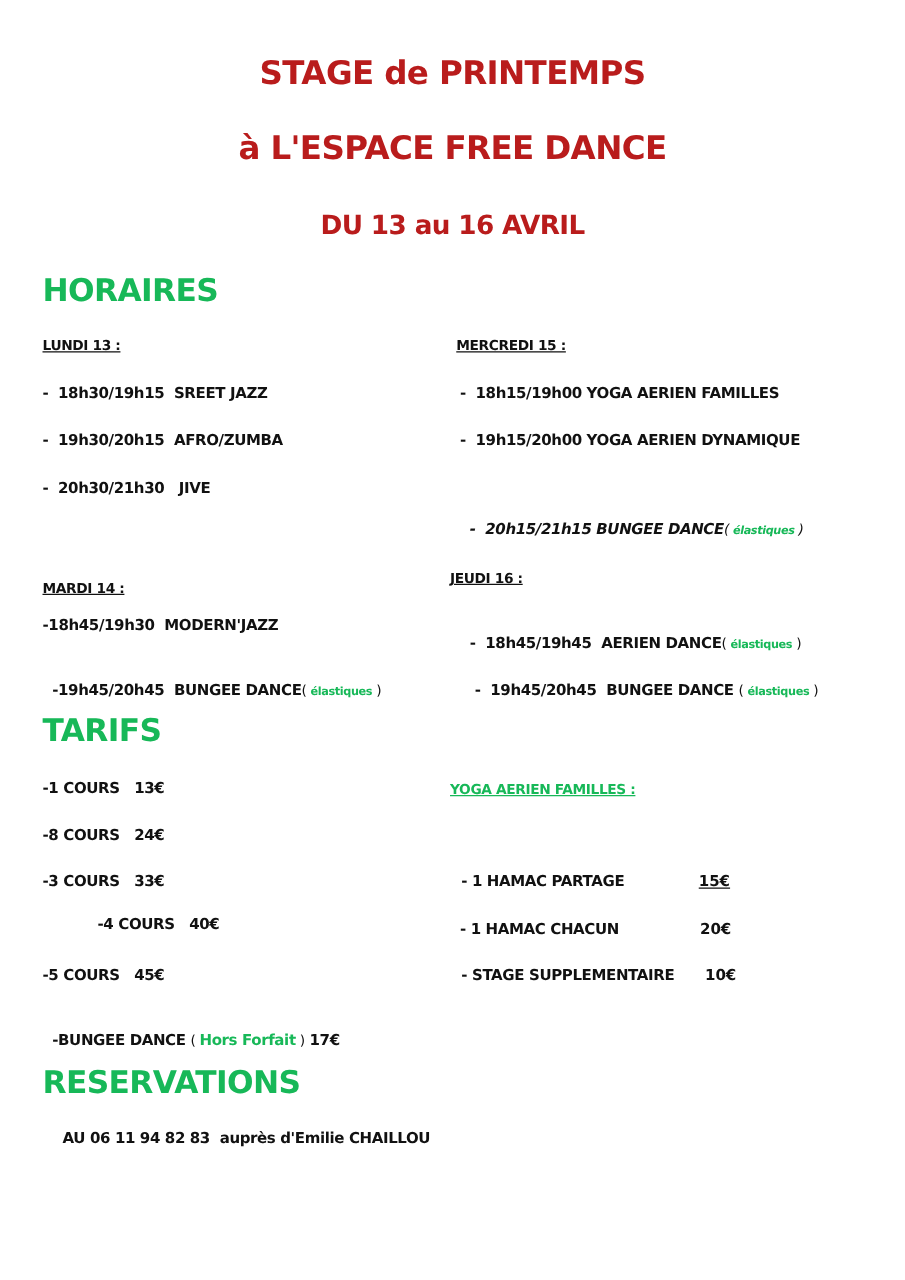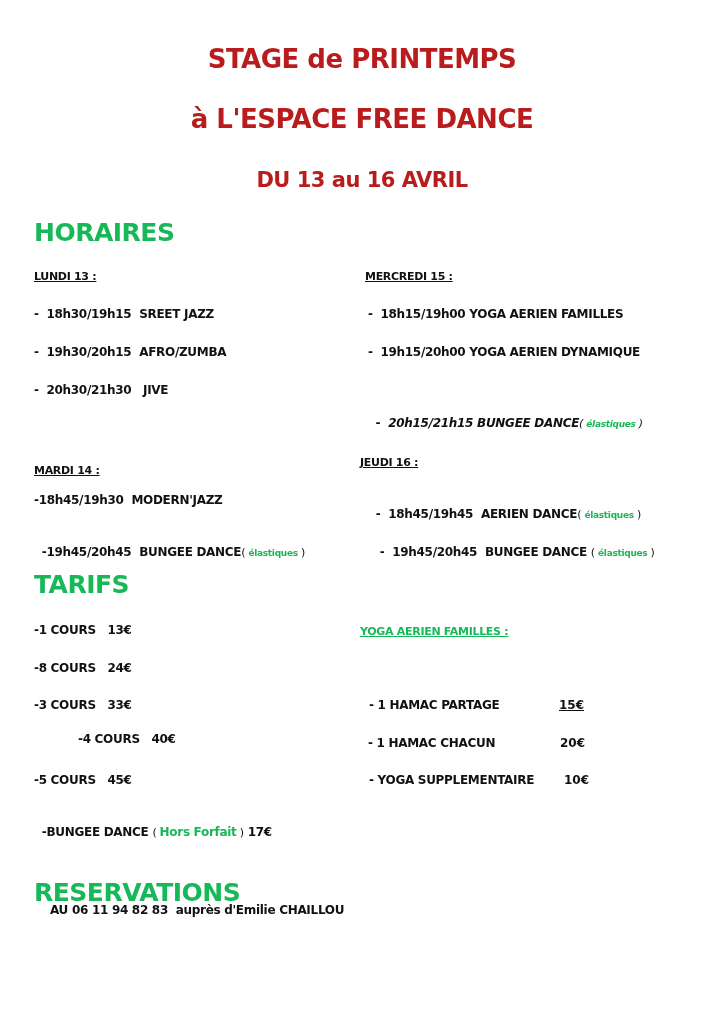--- a/index.html
+++ b/index.html
@@ -66,17 +66,17 @@
 <div class="line" style="left:34px;top:773px;">-5 COURS   45€</div>
 <div class="line" style="left:34px;top:811px;">
   <span>-BUNGEE DANCE </span><span class="paren">( </span><span class="green">Hors Forfait</span><span class="paren"> )</span><span> 17€</span>
 </div>
 
 <div class="yoga-head">YOGA AERIEN FAMILLES :</div>
 <div class="line" style="left:369px;top:698px;">- 1 HAMAC PARTAGE</div>
 <div class="price-r" style="left:559px;top:698px;text-decoration:underline;">15€</div>
 <div class="line" style="left:368px;top:736px;">- 1 HAMAC CHACUN</div>
 <div class="price-r" style="left:560px;top:736px;">20€</div>
-<div class="line" style="left:369px;top:773px;">- YOGA SUPPLEMENTAIRE</div>
+<div class="line" style="left:369px;top:773px;">- STAGE SUPPLEMENTAIRE</div>
 <div class="price-r" style="left:564px;top:773px;">10€</div>
 
-<div class="section" style="top:851px;margin-top:27px;">RESERVATIONS</div>
+<div class="section" style="top:851px;">RESERVATIONS</div>
 <div class="line" style="left:50px;top:903px;">AU 06 11 94 82 83  auprès d'Emilie CHAILLOU</div>
 
 </body></html>

